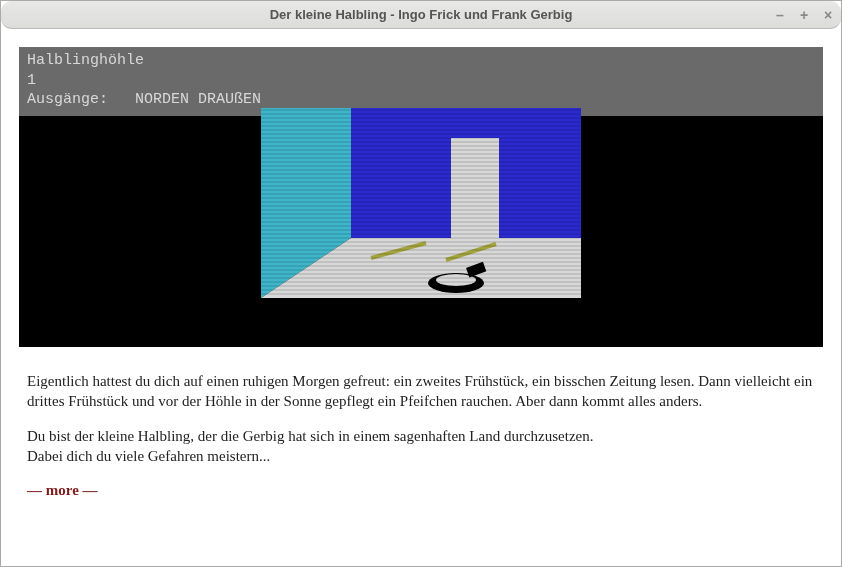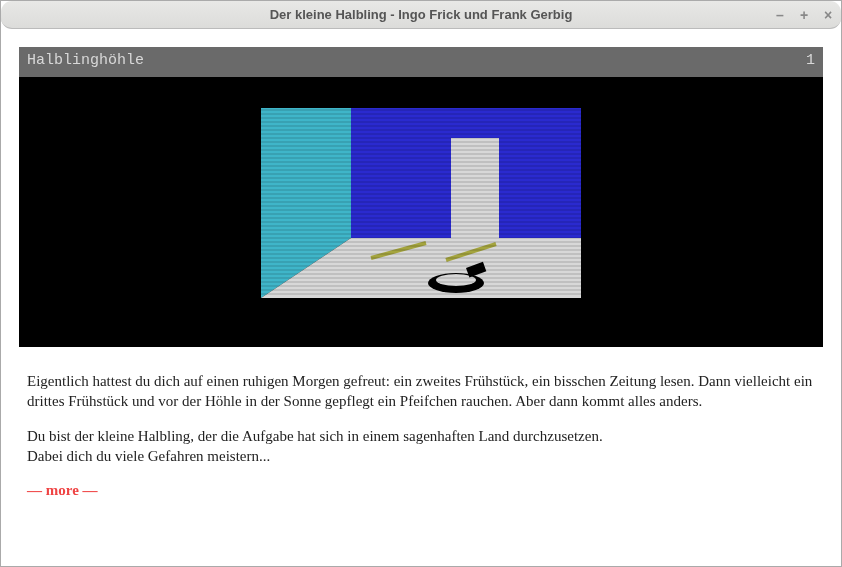--- a/index.html
+++ b/index.html
@@ -58,39 +58,39 @@
   }
   .status-bar {
     background: #6a6a6a;
     color: #d8d8d8;
     font-family: "Courier New", monospace;
     font-size: 15px;
     padding: 4px 8px 6px 8px;
     line-height: 1.3;
     position: relative;
   }
-  .status-top { display: flex; justify-content: space-between; }
+  .status-top { display: flex; justify-content: space-between; flex-direction: column; }
   .scene {
     position: absolute;
     left: 50%;
     top: 52%;
     transform: translate(-50%, -50%);
     width: 320px;
     height: 190px;
   }
   .text-area {
     padding: 24px 8px 0 8px;
     font-family: Georgia, serif;
     font-size: 15px;
     color: #222;
     line-height: 1.35;
   }
   .text-area p { margin-bottom: 14px; }
   .more {
-    color: #ef4444;
+    color: #7f1d1d;
     font-weight: bold;
     font-family: Georgia, serif;
     font-size: 15px;
     cursor: pointer;
   }
 </style>
 </head>
 <body>
 
 <div class="window">
@@ -103,20 +103,25 @@
     </div>
   </div>
 
   <div class="content">
 
     <div class="game-view">
       <div class="status-bar">
         <div class="status-top">
           <span>Halblinghöhle</span>
           <span>1</span>
+        </div>
+        <div>
+          <span>Ausgänge:</span>
+          <span>&nbsp;</span>
+          <span>NORDEN   DRAUßEN</span>
         </div>
       </div>
 
       <svg class="scene" viewBox="0 0 320 190" preserveAspectRatio="none">
 
         <polygon points="0,0 90,0 90,130 0,190" fill="#3fb5c9"></polygon>
 
         <rect x="90" y="0" width="230" height="130" fill="#2a2acf"></rect>
 
         <polygon points="90,130 320,130 320,190 0,190" fill="#d8d8d8"></polygon>
@@ -179,19 +184,19 @@
             <line x1="0" y1="174" x2="320" y2="174"></line>
             <line x1="0" y1="178" x2="320" y2="178"></line>
             <line x1="0" y1="182" x2="320" y2="182"></line>
             <line x1="0" y1="186" x2="320" y2="186"></line>
         </g>
       </svg>
     </div>
 
     <div class="text-area">
       <p>Eigentlich hattest du dich auf einen ruhigen Morgen gefreut: ein zweites Frühstück, ein bisschen Zeitung lesen. Dann vielleicht ein drittes Frühstück und vor der Höhle in der Sonne gepflegt ein Pfeifchen rauchen. Aber dann kommt alles anders.</p>
-      <p style="margin-bottom:0">Du bist der kleine Halbling, der die Aufgabe hat sich in einem sagenhaften Land durchzusetzen.</p>
+      <p style="margin-bottom:0">Du bist der kleine Halbling, der die Gerbig hat sich in einem sagenhaften Land durchzusetzen.</p>
       <p>Dabei dich du viele Gefahren meistern...</p>
       <span class="more">— more —</span>
     </div>
 
   </div>
 </div>
 
 </body></html>

